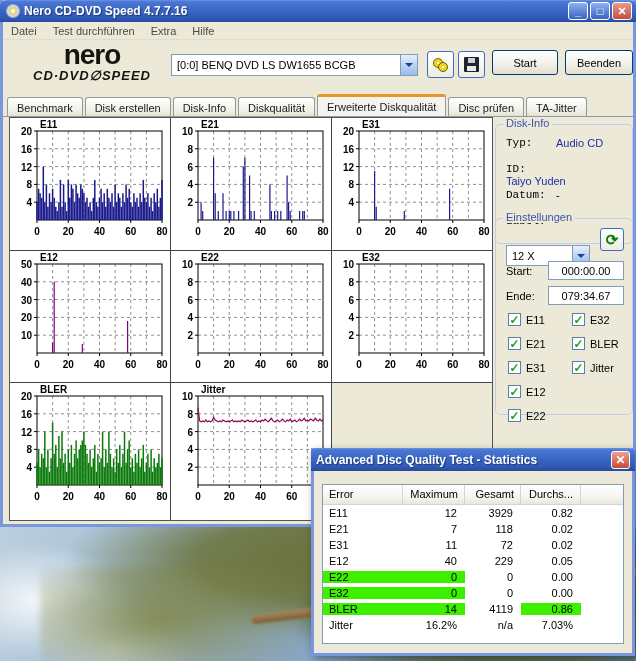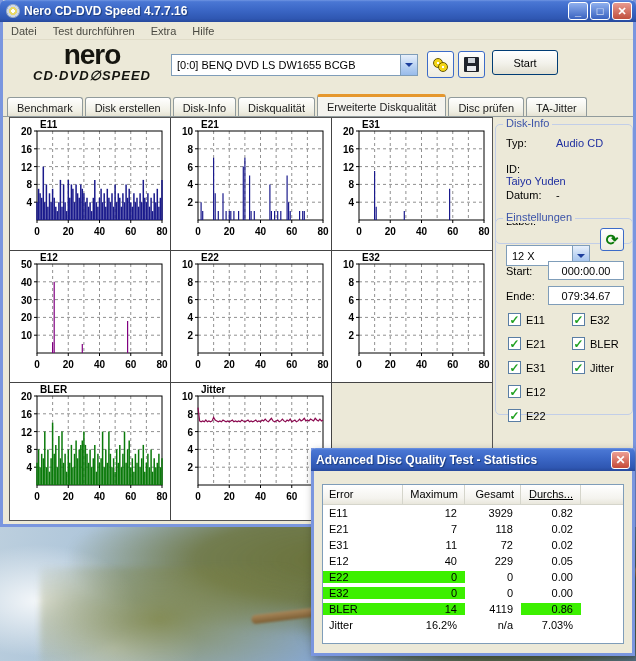--- a/index.html
+++ b/index.html
@@ -80,21 +80,21 @@
     grid-template-columns:161px 161px 160px; grid-template-rows:133px 132px 137px; }
   .chart-cell { border-right:1px solid #444; border-bottom:1px solid #444; background:#fff; overflow:hidden; }
   .chart-cell.empty { background:#ECE9D8; }
   .chart-cell:nth-child(3n) { border-right:none; }
   .chart-cell:nth-child(n+7) { border-bottom:none; }
 
   
   .group { position:absolute; border:1px solid #C2CEE8; border-radius:5px; }
   .group-label { position:absolute; top:-8px; left:7px; padding:0 3px; background:#ECE9D8; color:#3B53A8; }
   .di-row { position:absolute; left:10px; width:118px; display:flex; }
-  .di-row .lab { width:50px; }
+  .di-row .lab { width:50px;font-family:Liberation Mono, monospace; }
   .di-row .val { color:#1F2FA0; }
   .di-row .val.plain { color:#000; }
   .speed-combo { position:absolute; left:10px; top:26px; width:84px; height:21px; background:#fff;
     border:1px solid #7F9DB9; display:flex; align-items:center; }
   .refresh-btn { position:absolute; left:104px; top:9px; width:24px; height:23px; border:1px solid #3C6BC8;
     border-radius:3px; background:linear-gradient(180deg,#fff,#EFEDE0);
     display:flex; align-items:center; justify-content:center; color:#0a7a0a; font-size:15px; font-weight:bold; }
   .se-row { position:absolute; left:10px; display:flex; align-items:center; }
   .se-row .lab { width:42px; }
   .se-row input { width:76px; height:19px; border:1px solid #7F9DB9; font-family:"Liberation Sans",sans-serif;
@@ -119,21 +119,21 @@
   .stats-table { position:absolute; left:8px; top:36px; width:302px; height:160px; background:#fff;
     border:1px solid #7F9DB9; overflow:hidden; }
   .st-header { display:flex; height:20px;
     background:linear-gradient(180deg,#fff,#F4F3EE 70%,#E9E7DC); border-bottom:1px solid #D5D5CB; }
   .st-header .hc { border-right:1px solid #D5D5CB; padding:3px 6px 4px 6px; }
   .st-row { display:flex; height:16px; align-items:center; }
   .c-error { width:80px; padding-left:6px; }
   .c-max { width:62px; text-align:right; padding-right:8px; }
   .c-ges { width:56px; text-align:right; padding-right:8px; }
   .c-dur { width:60px; text-align:right; padding-right:8px; }
-  .hc.c-max, .hc.c-ges { text-align:right; } .hc.c-dur { text-align:left; padding-left:8px;text-decoration:underline; }
+  .hc.c-max, .hc.c-ges { text-align:right; } .hc.c-dur { text-align:left; padding-left:8px; }
   .hl { background:#3CF000; }
 </style>
 </head>
 <body>
 
 <div id="screen">
 
   <div class="photo">
     <div class="blob f1"></div>
     <div class="blob f3"></div>
@@ -173,20 +173,21 @@
       <div class="tool-btn" style="left:424px;">
         <span class="eject-ic">
             <i></i>
             <i></i>
           </span>
       </div>
       <div class="tool-btn" style="left:455px;">
         <span class="floppy-ic"></span>
       </div>
       <div class="xp-btn" style="left:489px; width:66px;">Start</div>
+      <div class="xp-btn" style="left:562px; width:68px;">Beenden</div>
     </div>
 
     <div class="tabstrip">
       <div class="tab">Benchmark</div>
       <div class="tab">Disk erstellen</div>
       <div class="tab">Disk-Info</div>
       <div class="tab">Diskqualität</div>
       <div class="tab active">Erweiterte Diskqualität</div>
       <div class="tab">Disc prüfen</div>
       <div class="tab">TA-Jitter</div>

